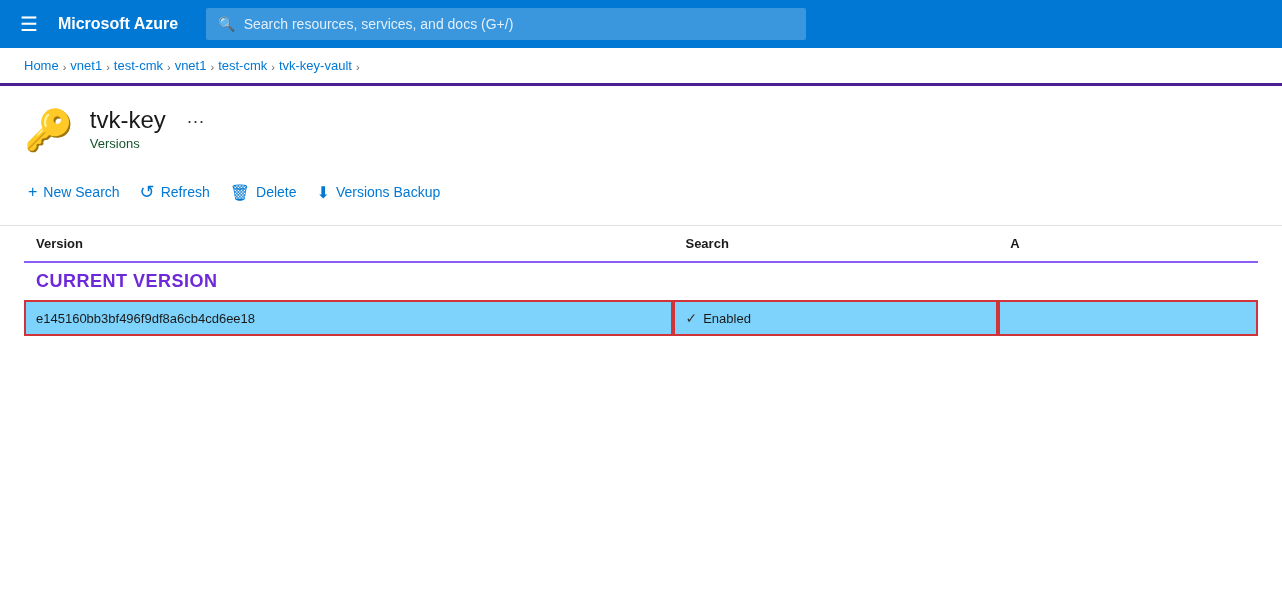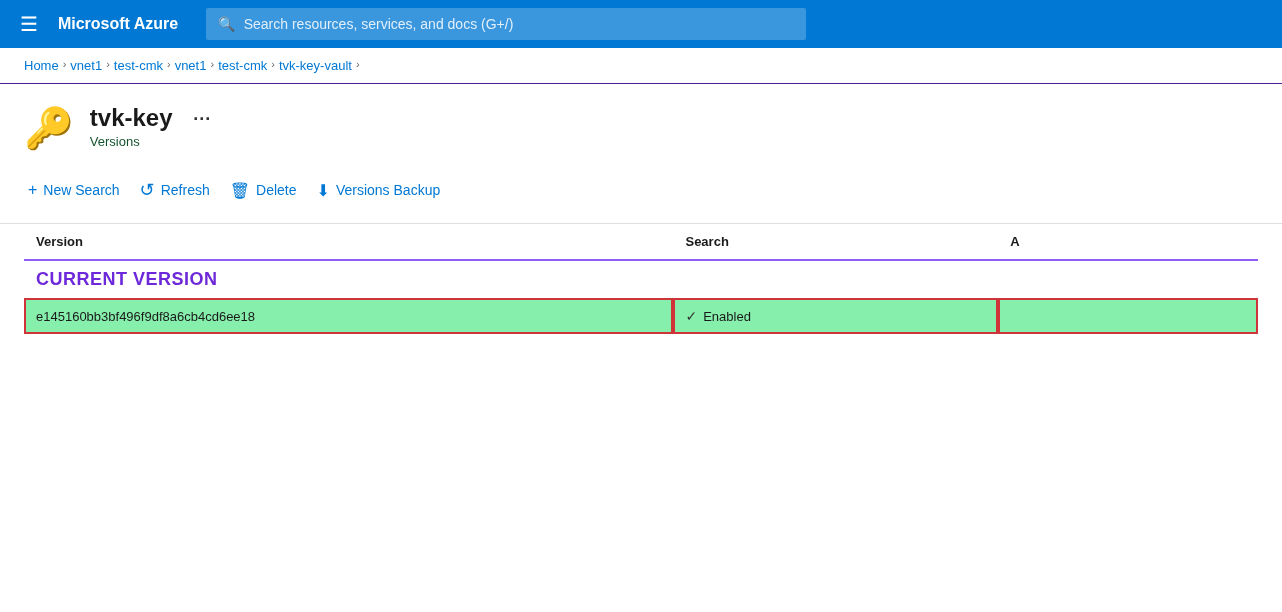--- a/index.html
+++ b/index.html
@@ -47,25 +47,25 @@
       font-size: 14px;
       width: 100%;
     }
     .topbar-search input::placeholder { color: rgba(255,255,255,0.85); }
     .search-icon-svg { color: rgba(255,255,255,0.85); font-size: 14px; }
 
     
     .breadcrumb {
       padding: 10px 24px;
       display: flex;
-      align-items: flex-start;
+      align-items: flex-end;
       gap: 4px;
       font-size: 13px;
       background: #fff;
-      border-bottom: 1px solid #4c1d95;
+      border-bottom: 3px solid #4c1d95;
     }
     .breadcrumb a {
       color: #0078d4;
       text-decoration: none;
       cursor: pointer;
     }
     .breadcrumb-sep { color: #666; font-size: 11px; }
 
     
     .page-header {
@@ -74,21 +74,21 @@
       align-items: flex-start;
       gap: 16px;
     }
     .key-icon-wrapper {
       font-size: 40px;
       line-height: 1;
       margin-top: 4px;
     }
     .page-header-text h1 {
       font-size: 24px;
-      font-weight: 700;
+      font-weight: 400;
       color: #1a1a1a;
     }
     .page-header-text .subtitle {
       font-size: 13px;
       color: #14532d;
       margin-top: 2px;
     }
     .ellipsis-btn {
       margin-left: 8px;
       font-size: 18px;
@@ -145,21 +145,21 @@
       font-weight: 700;
       color: #6d28d9;
       text-transform: uppercase;
       letter-spacing: 0.5px;
       background: #fff;
     }
     .data-row td {
       padding: 10px 12px;
       font-size: 13px;
       color: #1a1a1a;
-      background: #86efac;
+      background: #7dd3fc;
     }
     .data-row-selected td {
       outline: 2px solid #d13438;
       outline-offset: -2px;
     }
     .status-cell {
       display: flex;
       align-items: center;
       gap: 6px;
       color: #1a1a1a;

